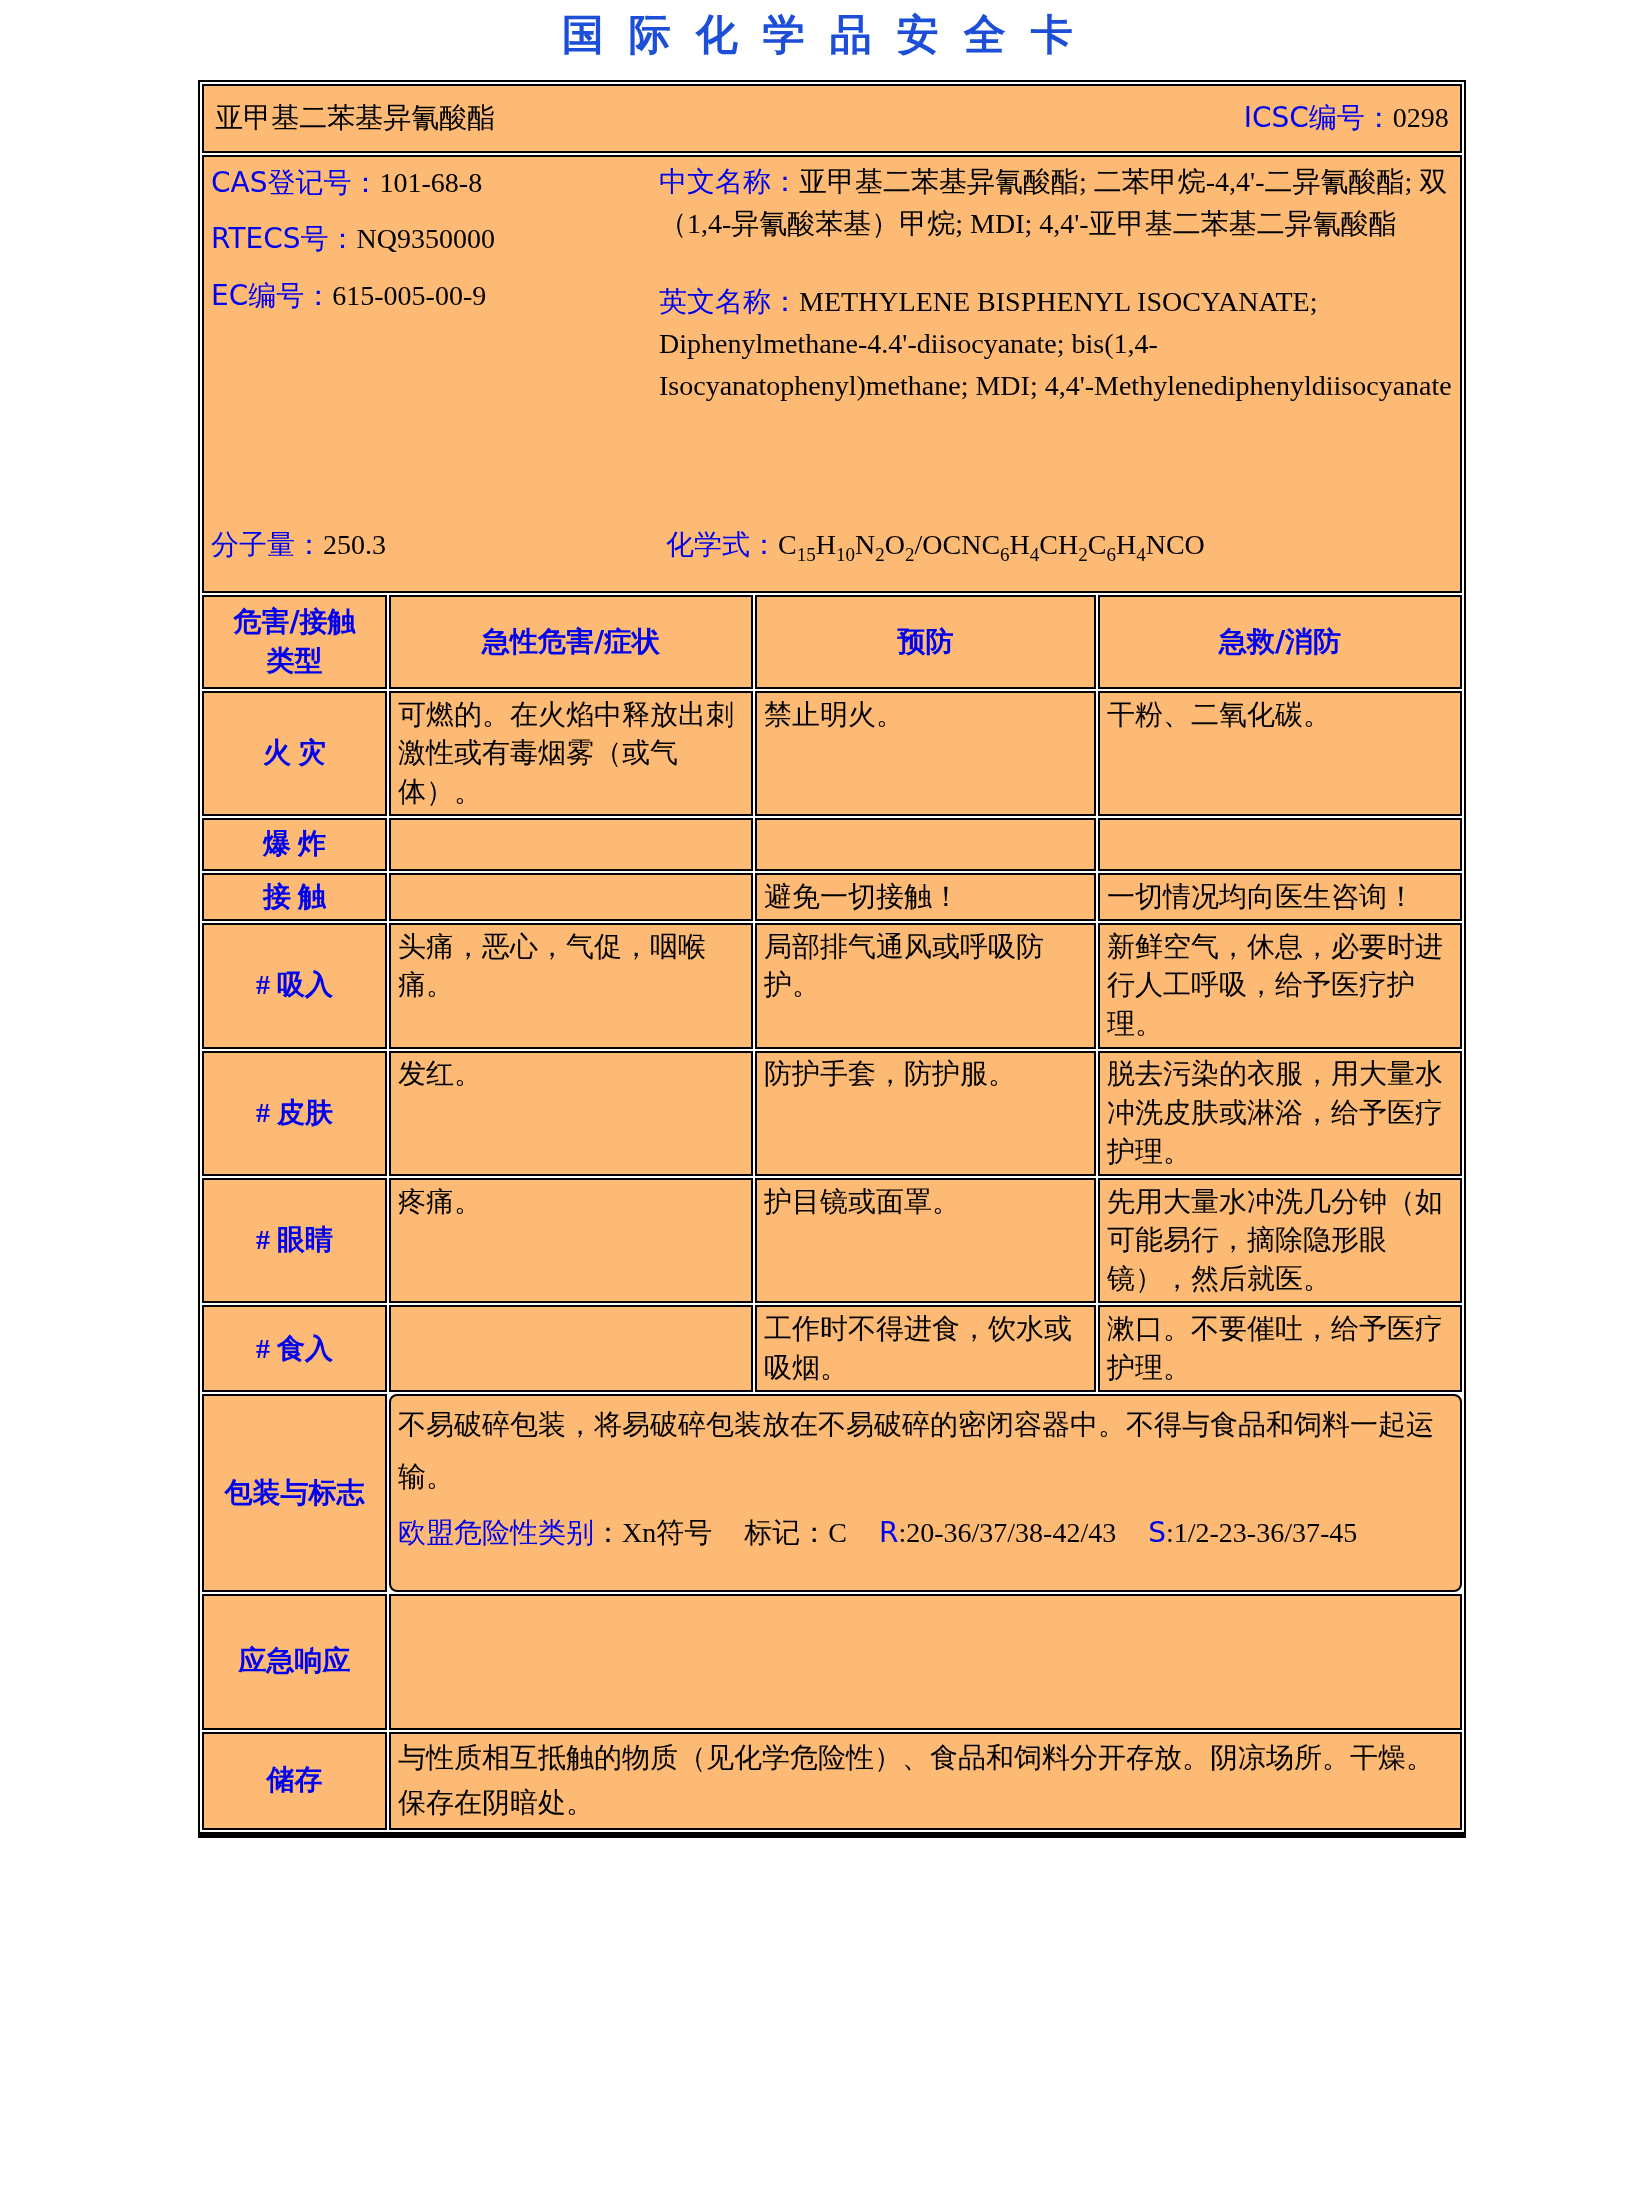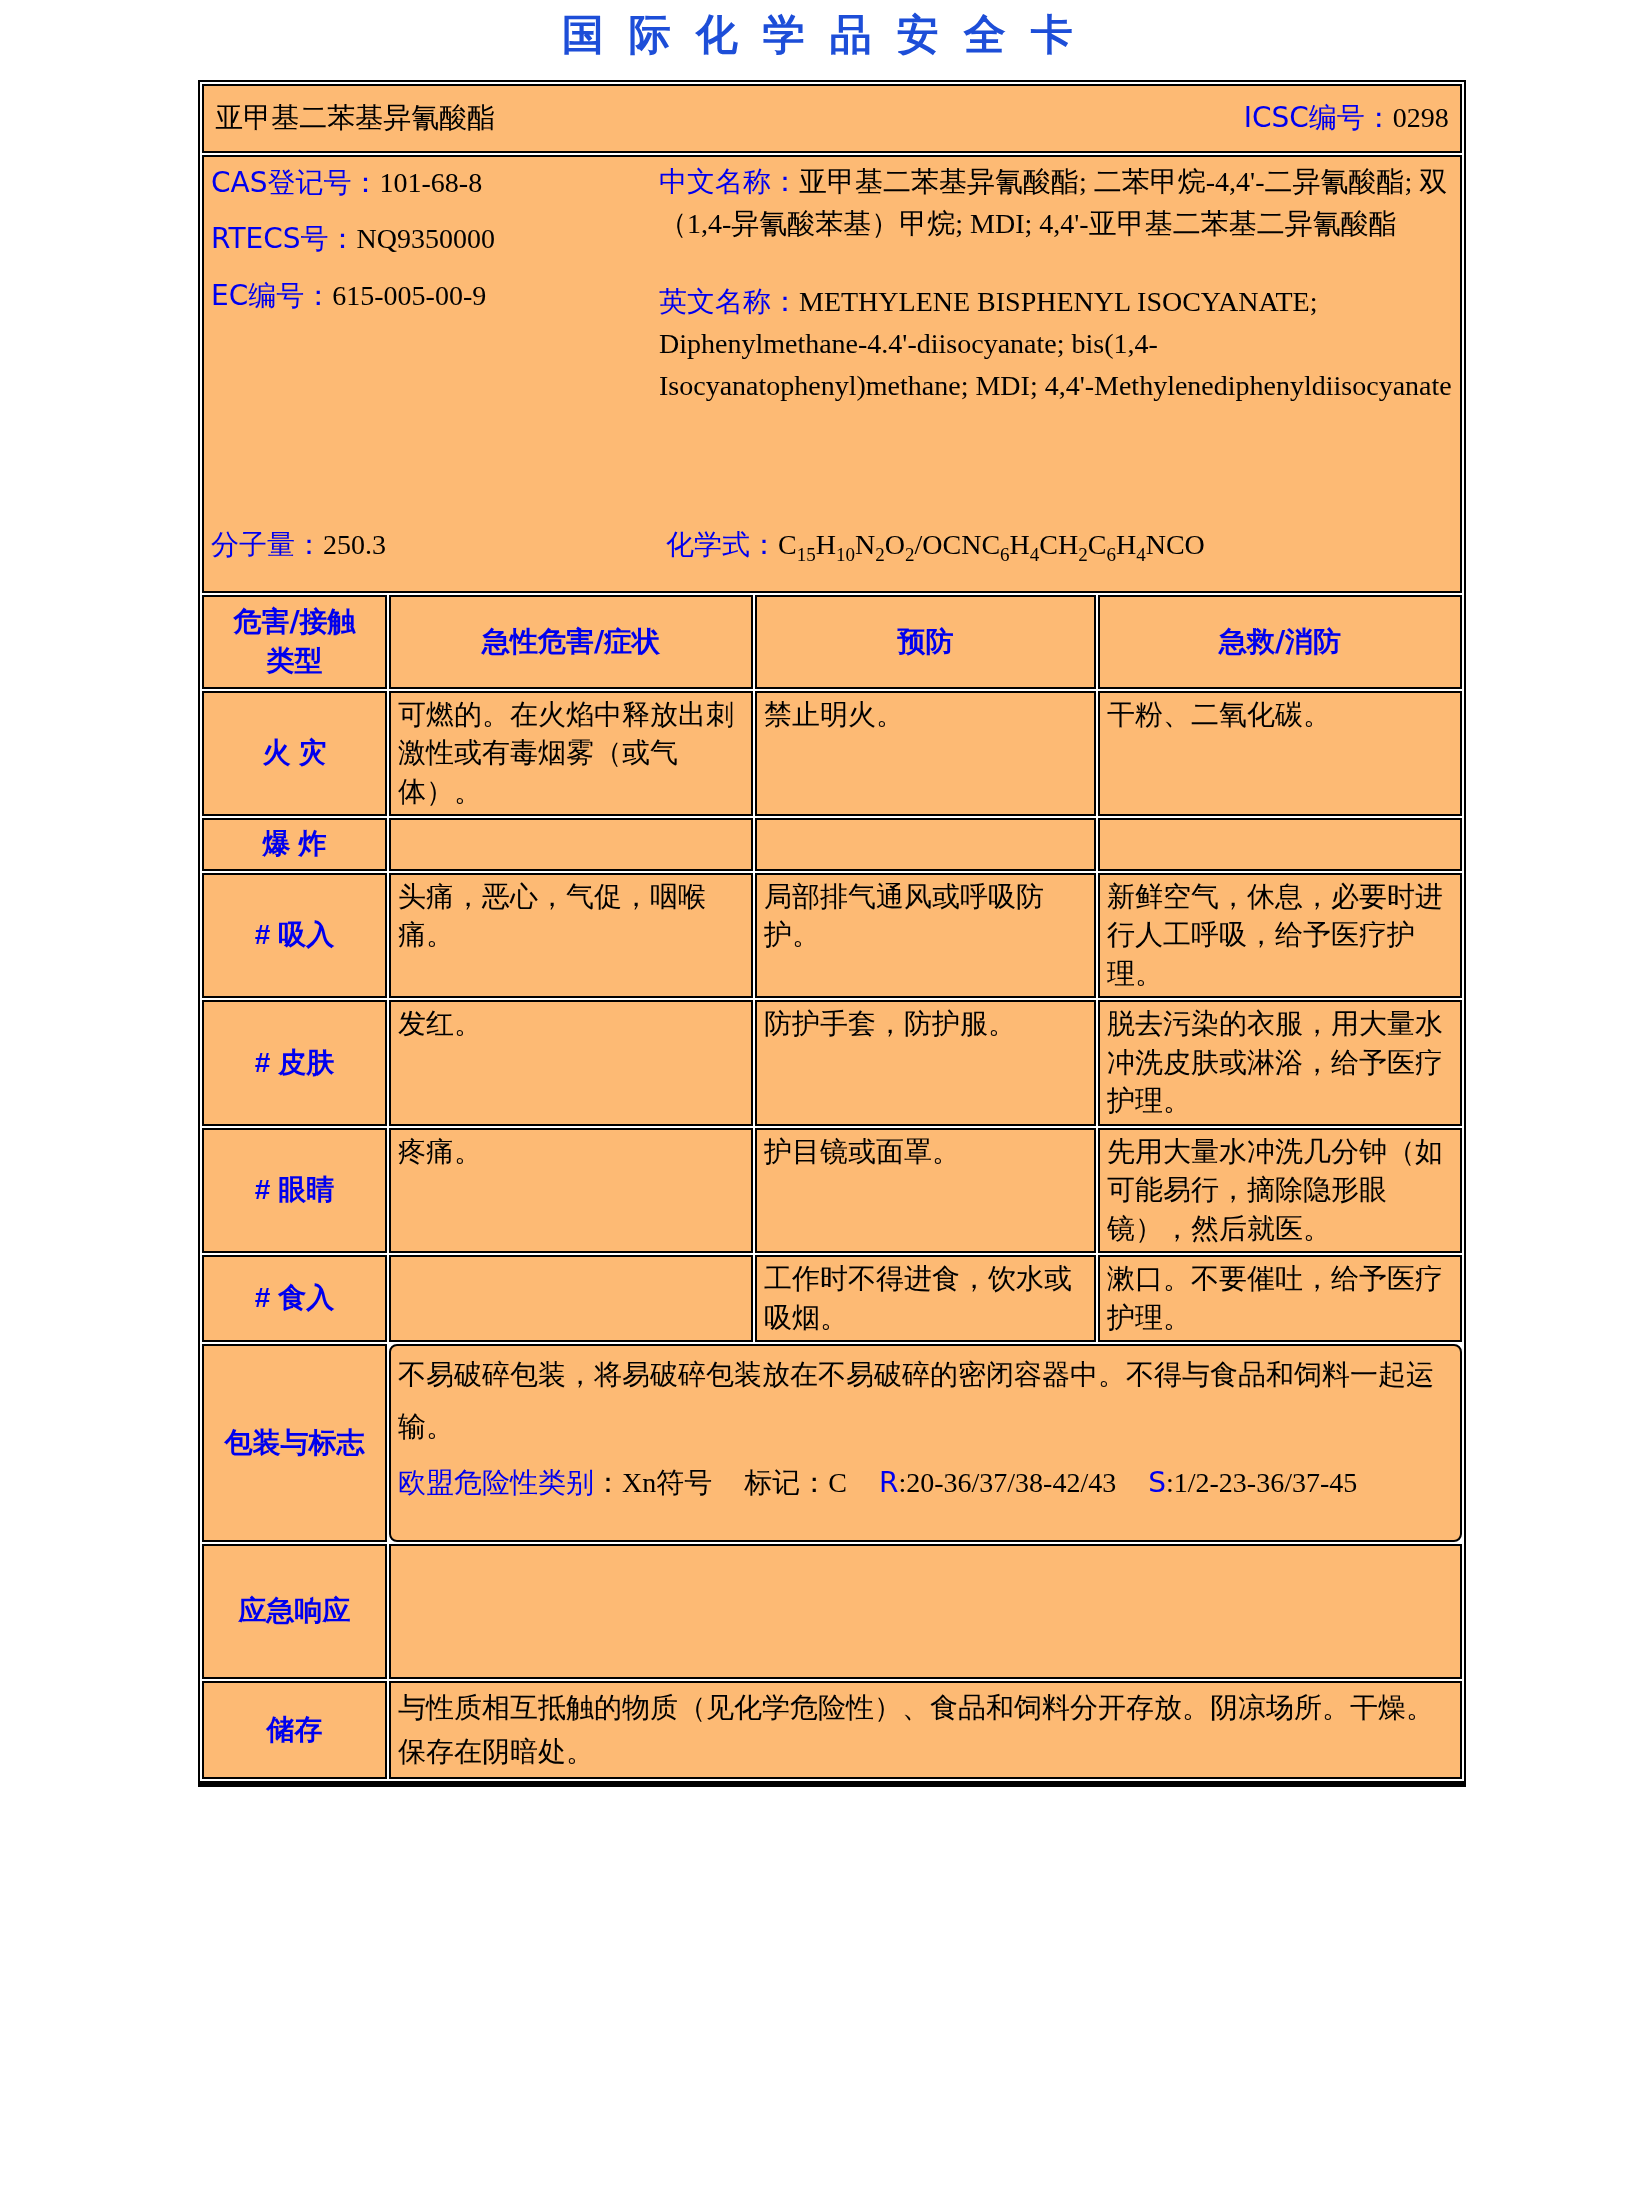--- a/index.html
+++ b/index.html
@@ -20,21 +20,21 @@
   td{
     border:2.1px solid #000;background:#fdba74;vertical-align:top;
     padding:2.8px 7px;font-size:28px;line-height:1.38;word-break:break-word;
   }
   .blab{
     color:#0000ee;font-weight:normal;
     font-family:"DejaVu Sans","Liberation Sans",sans-serif;
   }
   td.cat{
     text-align:center;vertical-align:middle;color:#0000ee;font-weight:bold;
-    font-family:Liberation Sans, sans-serif;white-space:pre-line;margin-left:29px;
+    font-family:Liberation Serif, serif;white-space:pre-line;margin-left:29px;
   }
   tr.r-head td{
     text-align:center;vertical-align:middle;color:#0000ee;font-weight:bold;
     font-family:"DejaVu Sans","Liberation Sans",sans-serif;white-space:pre-line;
   }
   
   tr.r-name td{height:59px;vertical-align:middle;}
   tr.r-info td{height:429px;}
   tr.r-head td{height:84px;}
   tr.r-fire td{height:112px;}
@@ -140,20 +140,26 @@
     <td>干粉、二氧化碳。</td>
   </tr>
 
   <tr class="r-expl">
     <td class="cat">爆 炸</td>
     <td></td>
     <td></td>
     <td></td>
   </tr>
 
+  <tr class="r-cont">
+    <td class="cat">接 触</td>
+    <td></td>
+    <td>避免一切接触！</td>
+    <td>一切情况均向医生咨询！</td>
+  </tr>
 
   <tr class="r-inh">
     <td class="cat"># 吸入</td>
     <td>头痛，恶心，气促，咽喉痛。</td>
     <td>局部排气通风或呼吸防护。</td>
     <td>新鲜空气，休息，必要时进行人工呼吸，给予医疗护理。</td>
   </tr>
 
   <tr class="r-skin">
     <td class="cat"># 皮肤</td>

